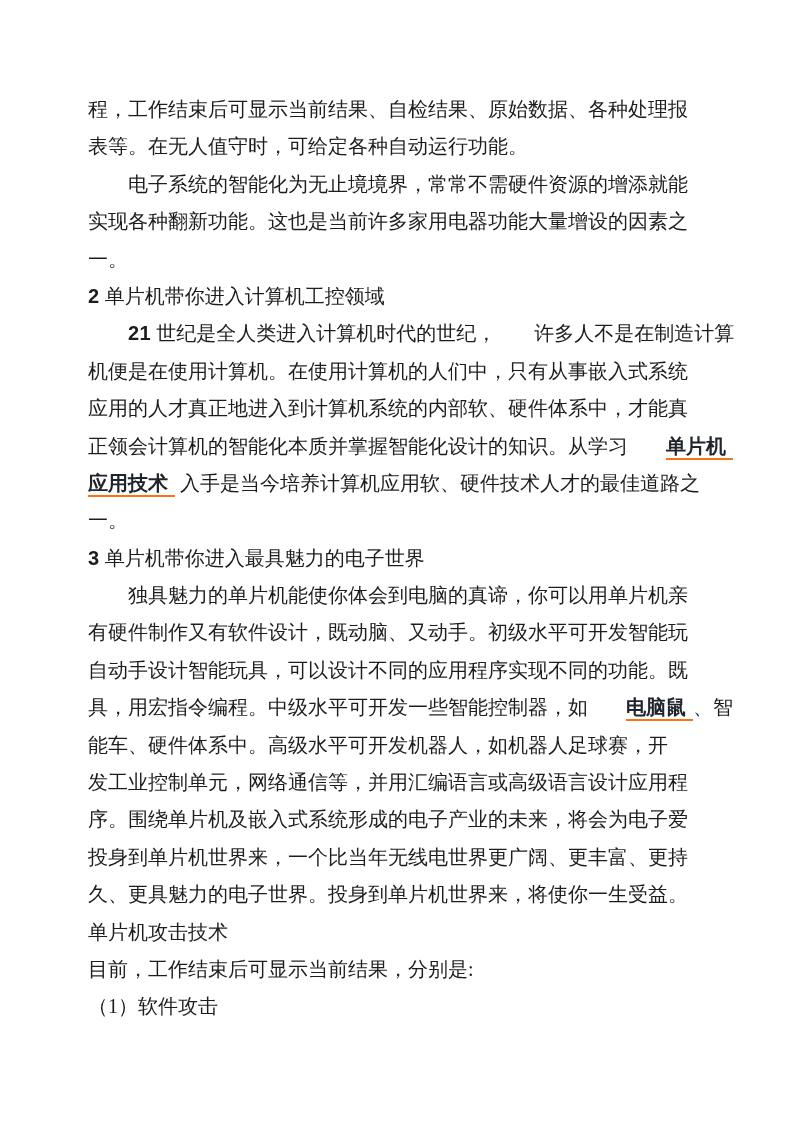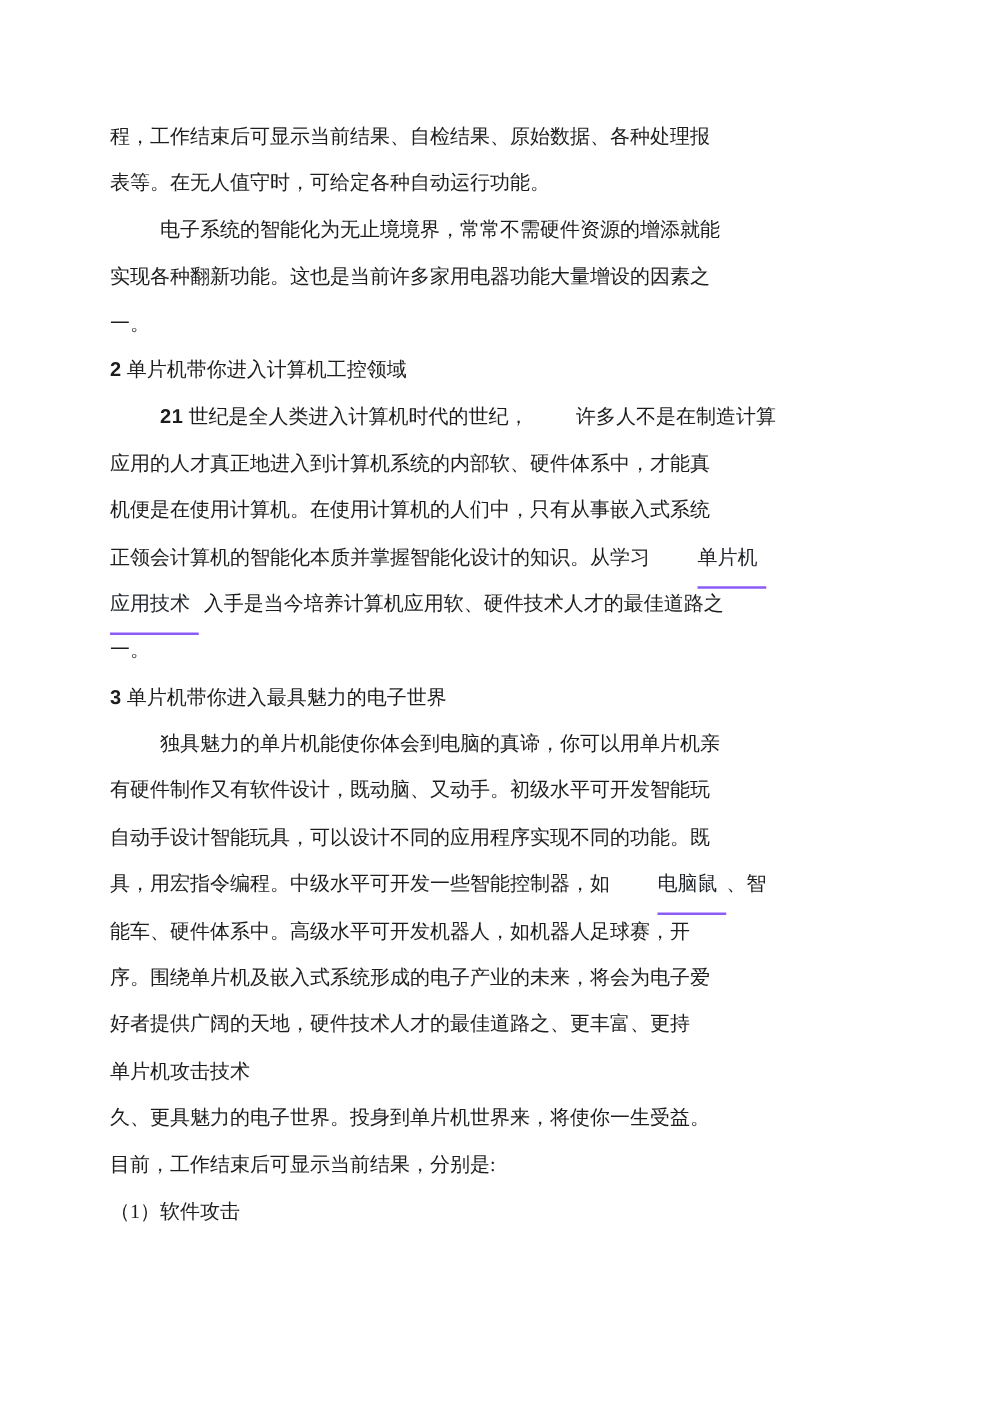--- a/index.html
+++ b/index.html
@@ -9,21 +9,21 @@
   }
   .page {
     position: relative;
     width: 802px;
     height: 1140px;
     background: #ffffff;
     box-sizing: border-box;
     padding: 91px 60px 0 88px;
     overflow: hidden;
     font-family: "Liberation Serif", "DejaVu Serif", serif;
-    font-size: 16px;
+    font-size: 20px;
     line-height: 37.4px;
     color: #1d1d1f;
   }
   .line {
     white-space: nowrap;
     height: 37.4px;
   }
   .indent {
     display: inline-block;
     width: 40px;
@@ -32,49 +32,51 @@
     display: inline-block;
   }
   .num {
     font-weight: 700;
     font-family: "Liberation Sans", "DejaVu Sans", sans-serif;
     letter-spacing: 0.5px;
   }
   .hyperlink {
     color: #20242c;
     text-decoration: none;
-    border-bottom: 2px solid #8b5cf6;
+    border-bottom: 2px solid #f97316;
     padding-right: 7px;
-    padding-bottom: 14px;
+    padding-bottom: 1px;
     cursor: pointer;
+    font-weight: bold;
   }
 </style>
 </head>
 <body>
 
 <div class="page">
   <div>
       <div class="line"><span>程，工作结束后可显示当前结果、自检结果、原始数据、各种处理报</span></div>
       <div class="line"><span>表等。在无人值守时，可给定各种自动运行功能。</span></div>
       <div class="line"><span class="indent"></span><span>电子系统的智能化为无止境境界，常常不需硬件资源的增添就能</span></div>
       <div class="line"><span>实现各种翻新功能。这也是当前许多家用电器功能大量增设的因素之</span></div>
       <div class="line"><span>一。</span></div>
       <div class="line"><span class="num">2</span><span> 单片机带你进入计算机工控领域</span></div>
       <div class="line"><span class="indent"></span><span class="num">21</span><span> 世纪是全人类进入计算机时代的世纪，</span><span class="gap" style="width: 38px;"></span><span>许多人不是在制造计算</span></div>
+      <div class="line"><span>机便是在使用计算机。在使用计算机的人们中，只有从事嵌入式系统</span></div>
       <div class="line"><span>应用的人才真正地进入到计算机系统的内部软、硬件体系中，才能真</span></div>
-      <div class="line"><span>机便是在使用计算机。在使用计算机的人们中，只有从事嵌入式系统</span></div>
       <div class="line"><span>正领会计算机的智能化本质并掌握智能化设计的知识。从学习</span><span class="gap" style="width: 38px;"></span><span class="hyperlink">单片机</span></div>
       <div class="line"><span class="hyperlink">应用技术</span><span> 入手是当今培养计算机应用软、硬件技术人才的最佳道路之</span></div>
       <div class="line"><span>一。</span></div>
       <div class="line"><span class="num">3</span><span> 单片机带你进入最具魅力的电子世界</span></div>
       <div class="line"><span class="indent"></span><span>独具魅力的单片机能使你体会到电脑的真谛，你可以用单片机亲</span></div>
       <div class="line"><span>有硬件制作又有软件设计，既动脑、又动手。初级水平可开发智能玩</span></div>
       <div class="line"><span>自动手设计智能玩具，可以设计不同的应用程序实现不同的功能。既</span></div>
       <div class="line"><span>具，用宏指令编程。中级水平可开发一些智能控制器，如</span><span class="gap" style="width: 38px;"></span><span class="hyperlink">电脑鼠</span><span>、智</span></div>
       <div class="line"><span>能车、硬件体系中。高级水平可开发机器人，如机器人足球赛，开</span></div>
+      <div class="line"><span>发工业控制单元，网络通信等，并用汇编语言或高级语言设计应用程</span></div>
       <div class="line"><span>序。围绕单片机及嵌入式系统形成的电子产业的未来，将会为电子爱</span></div>
-      <div class="line"><span>好者提供广阔的天地，硬件技术人才的最佳道路之、更丰富、更持</span></div>
+      <div class="line"><span>投身到单片机世界来，一个比当年无线电世界更广阔、更丰富、更持</span></div>
+      <div class="line"><span>久、更具魅力的电子世界。投身到单片机世界来，将使你一生受益。</span></div>
       <div class="line"><span>单片机攻击技术</span></div>
-      <div class="line"><span>久、更具魅力的电子世界。投身到单片机世界来，将使你一生受益。</span></div>
       <div class="line"><span>目前，工作结束后可显示当前结果，分别是:</span></div>
       <div class="line"><span>（1）软件攻击</span></div>
     </div>
 </div>
 
 </body></html>

